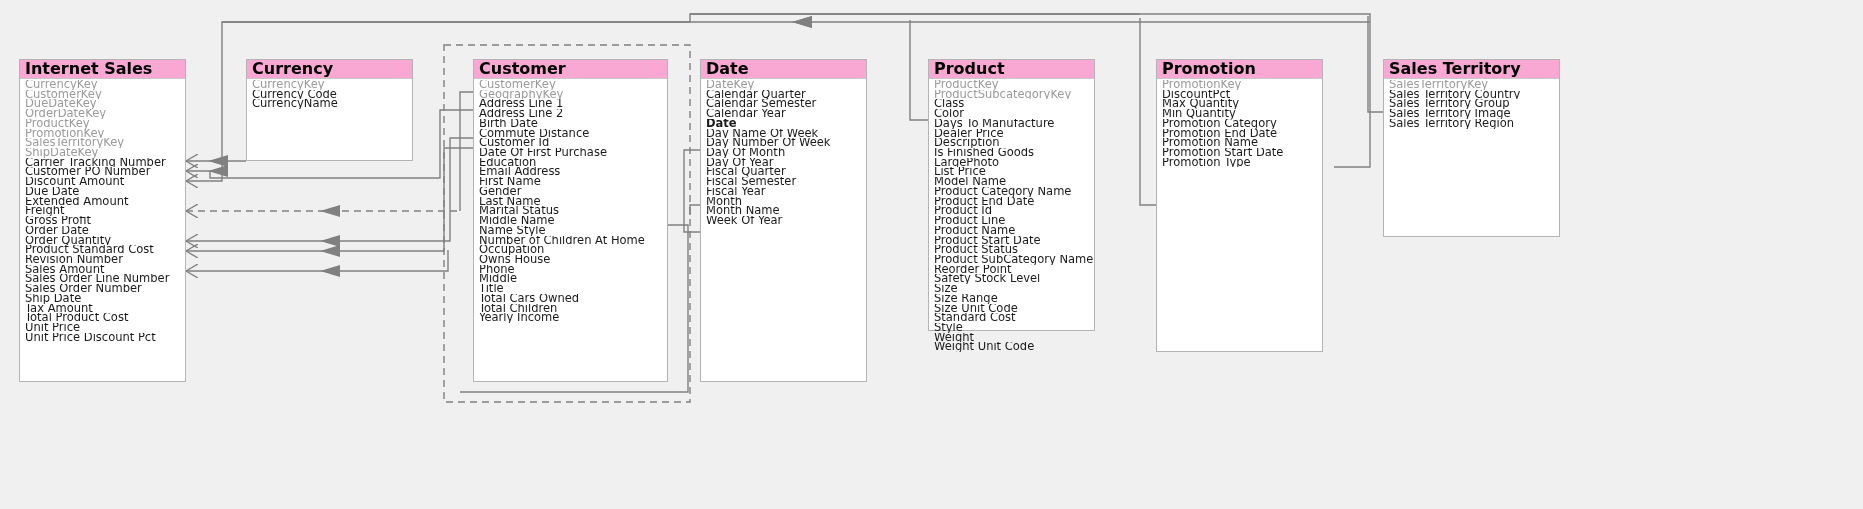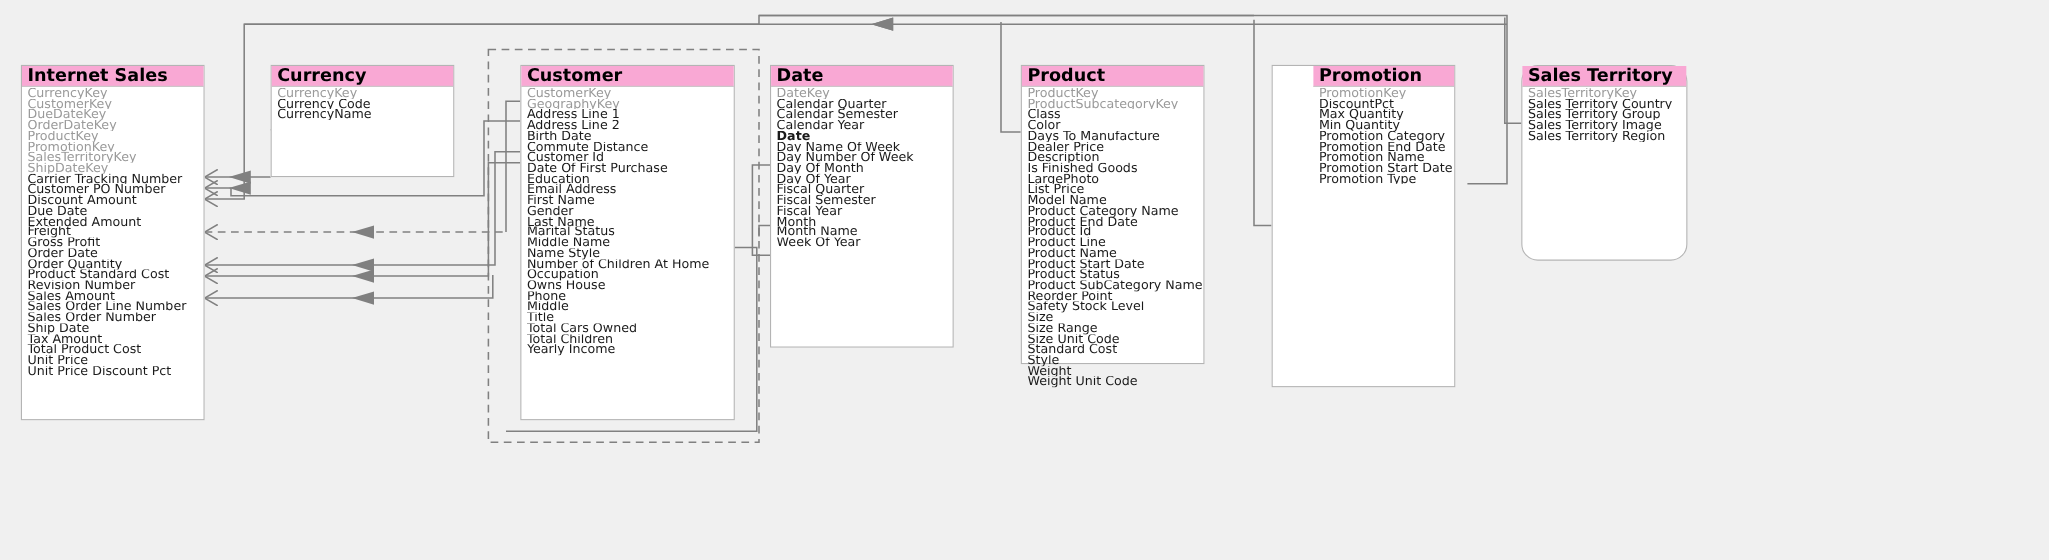--- a/index.html
+++ b/index.html
@@ -224,21 +224,21 @@
           <div class="entity-field">Occupation</div>
           <div class="entity-field">Owns House</div>
           <div class="entity-field">Phone</div>
           <div class="entity-field">Middle</div>
           <div class="entity-field">Title</div>
           <div class="entity-field">Total Cars Owned</div>
           <div class="entity-field">Total Children</div>
           <div class="entity-field">Yearly Income</div>
         </div>
       </div>
-      <div class="entity-table" style="left: 700px; top: 59px; width: 167px; height: 257px;">
+      <div class="entity-table" style="left: 700px; top: 59px; width: 167px; height: 323px;">
         <div class="entity-header">Date</div>
         <div class="entity-fields">
           <div class="entity-field key-field">DateKey</div>
           <div class="entity-field">Calendar Quarter</div>
           <div class="entity-field">Calendar Semester</div>
           <div class="entity-field">Calendar Year</div>
           <div class="entity-field bold-field">Date</div>
           <div class="entity-field">Day Name Of Week</div>
           <div class="entity-field">Day Number Of Week</div>
           <div class="entity-field">Day Of Month</div>
@@ -277,35 +277,35 @@
           <div class="entity-field">Safety Stock Level</div>
           <div class="entity-field">Size</div>
           <div class="entity-field">Size Range</div>
           <div class="entity-field">Size Unit Code</div>
           <div class="entity-field">Standard Cost</div>
           <div class="entity-field">Style</div>
           <div class="entity-field">Weight</div>
           <div class="entity-field">Weight Unit Code</div>
         </div>
       </div>
-      <div class="entity-table" style="left: 1156px; top: 59px; width: 167px; height: 293px; padding-left: 37px;">
+      <div class="entity-table" style="left: 1156px; top: 59px; width: 167px; height: 293px;">
         <div class="entity-header">Promotion</div>
         <div class="entity-fields">
           <div class="entity-field key-field">PromotionKey</div>
           <div class="entity-field">DiscountPct</div>
           <div class="entity-field">Max Quantity</div>
           <div class="entity-field">Min Quantity</div>
           <div class="entity-field">Promotion Category</div>
           <div class="entity-field">Promotion End Date</div>
           <div class="entity-field">Promotion Name</div>
           <div class="entity-field">Promotion Start Date</div>
           <div class="entity-field">Promotion Type</div>
         </div>
       </div>
-      <div class="entity-table" style="left: 1383px; top: 59px; width: 151px; height: 178px; border-radius: 15px;">
+      <div class="entity-table" style="left: 1383px; top: 59px; width: 177px; height: 178px;">
         <div class="entity-header">Sales Territory</div>
         <div class="entity-fields">
           <div class="entity-field key-field">SalesTerritoryKey</div>
           <div class="entity-field">Sales Territory Country</div>
           <div class="entity-field">Sales Territory Group</div>
           <div class="entity-field">Sales Territory Image</div>
           <div class="entity-field">Sales Territory Region</div>
         </div>
       </div>
     </div>

